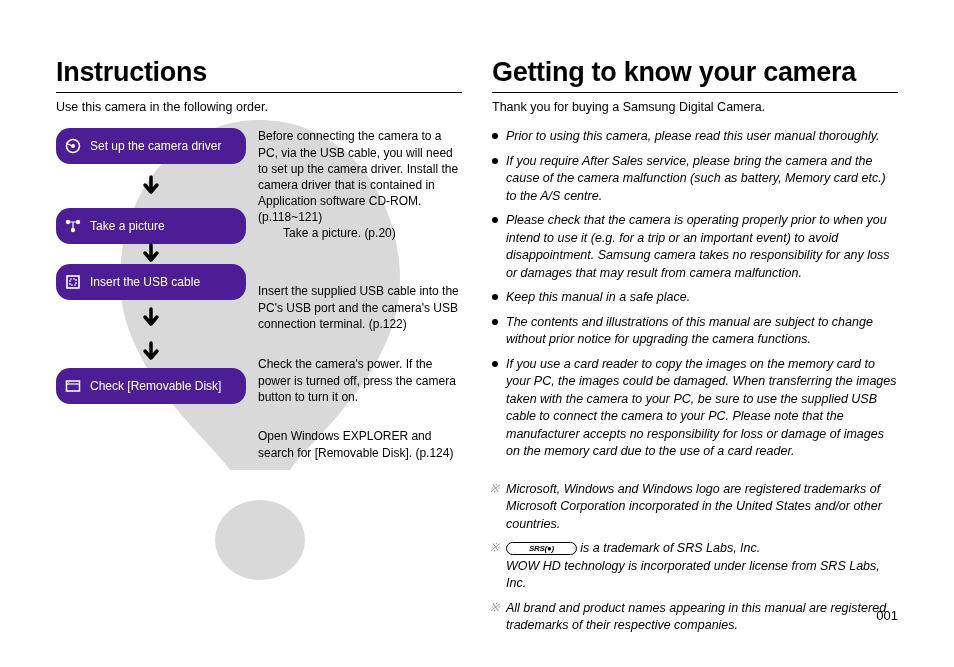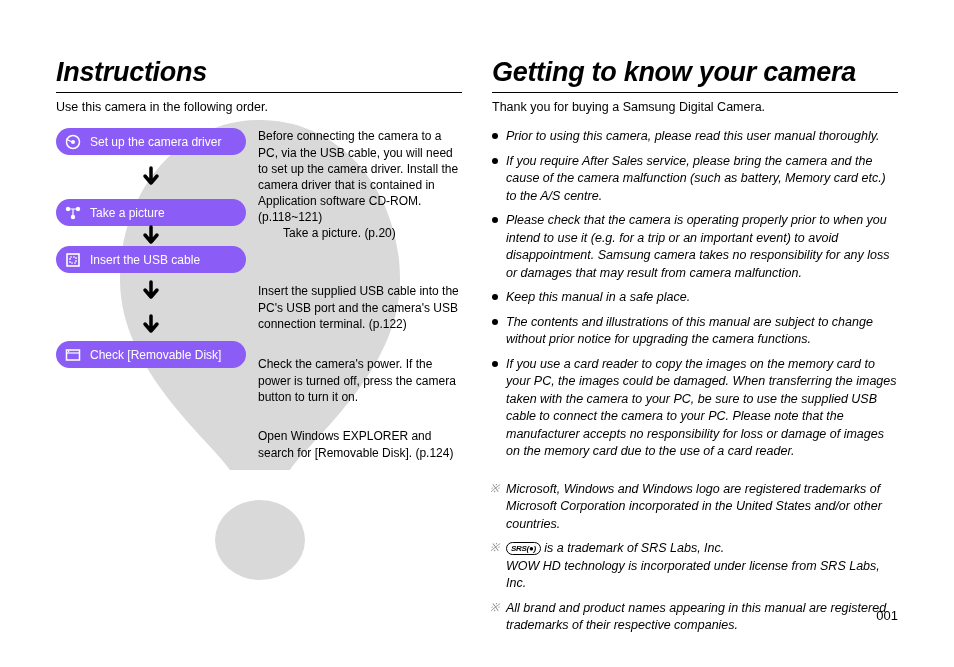--- a/index.html
+++ b/index.html
@@ -32,31 +32,30 @@
     height: 100%;
   }
   .col { flex: 1; min-width: 0; }
   h1 {
     font-size: 27px;
     font-weight: bold;
     border-bottom: 1px solid #000;
     padding-bottom: 2px;
     margin-bottom: 6px;
     letter-spacing: -0.3px;
-    font-style: italic;
   }
   .intro { margin-bottom: 12px; }
   .flow { display: flex; gap: 12px; }
   .steps-col { width: 190px; flex-shrink: 0; }
   .desc-col { flex: 1; font-size: 12px; line-height: 1.35; }
   .step {
-    background: #8b5cf6;
+    background: #4c1d95;
     color: #fff;
     border-radius: 14px;
-    height: 27px;
+    height: 36px;
     display: flex;
     align-items: center;
     padding: 0 10px 0 8px;
     font-size: 12px;
     gap: 8px;
   }
   .step .ic { width: 18px; height: 18px; display:flex; align-items:center; justify-content:center; flex-shrink:0;}
   .arrow {
     display: flex;
     justify-content: center;
@@ -89,21 +88,21 @@
     left: -2px;
     top: 0;
     font-size: 11px;
     color: #888;
   }
   .srs-badge {
     display: inline-block;
     border: 1px solid #000;
     border-radius: 7px;
     font-size: 8px;
-    padding: 0 4px;
+    padding: 0 22px;
     font-weight: bold;
     line-height: 11px;
     vertical-align: 1px;
     letter-spacing: -0.3px;
   }
   .pagenum {
     position: absolute;
     right: 56px;
     bottom: 42px;
     font-size: 13px;

